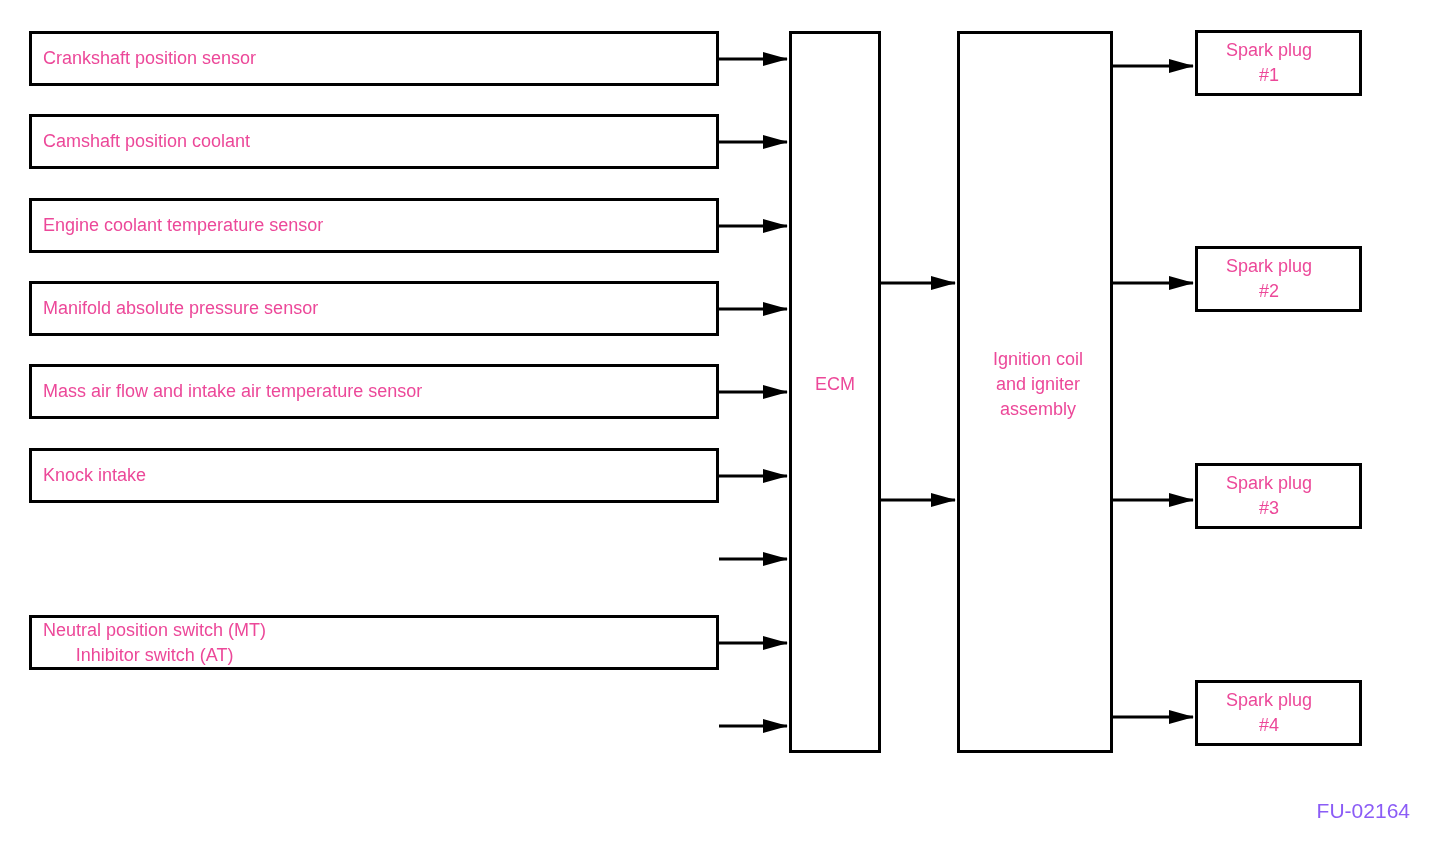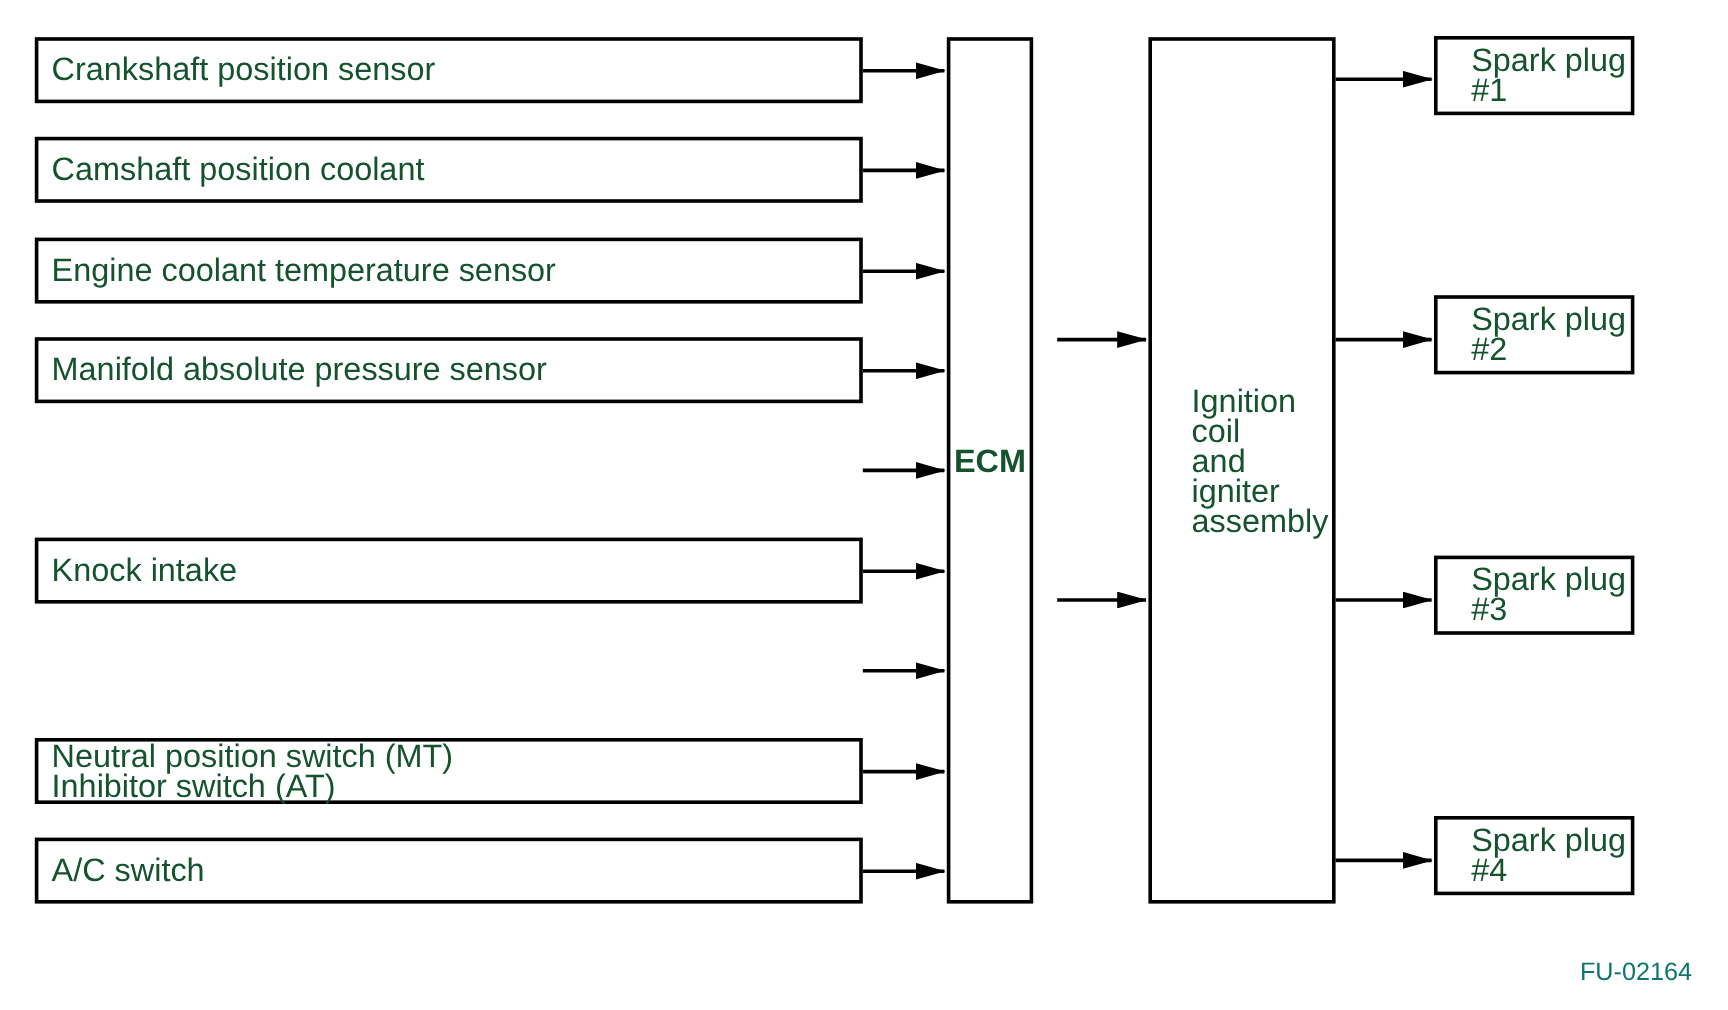--- a/index.html
+++ b/index.html
@@ -18,38 +18,38 @@
     background: #ffffff;
   }
   .box {
     position: absolute;
     border: 3px solid #000000;
     background: #ffffff;
     display: flex;
     align-items: center;
   }
   .label {
-    font-size: 27px;
+    font-size: 18px;
     line-height: 25px;
     white-space: pre-line;
-    color: #14532d;
+    color: #ec4899;
+    text-align: center;
   }
   .input-box {
     left: 29px;
     width: 690px;
     height: 55px;
     padding-left: 11px;
   }
   .ecm-box {
     left: 789px;
     top: 31px;
-    width: 72px;
+    width: 92px;
     height: 722px;
     justify-content: center;
-    font-weight: bold;
   }
   .ign-box {
     left: 957px;
     top: 31px;
     width: 156px;
     height: 722px;
     padding-left: 33px;
   }
   .ecm-box .label, .ign-box .label {
     position: relative;
@@ -68,49 +68,49 @@
     width: 1440px;
     height: 842px;
     pointer-events: none;
   }
   .figure-code {
     position: absolute;
     top: 799px;
     right: 30px;
     font-size: 21px;
     line-height: 24px;
-    color: #0f766e;
+    color: #8b5cf6;
   }
 </style>
 </head>
 <body>
 
 <div class="canvas">
 
   <div class="box input-box" style="top:31px">
     <span class="label">Crankshaft position sensor</span>
   </div>
   <div class="box input-box" style="top:114px">
     <span class="label">Camshaft position coolant</span>
   </div>
   <div class="box input-box" style="top:198px">
     <span class="label">Engine coolant temperature sensor</span>
   </div>
   <div class="box input-box" style="top:281px">
     <span class="label">Manifold absolute pressure sensor</span>
   </div>
+  <div class="box input-box" style="top:364px">
+    <span class="label">Mass air flow and intake air temperature sensor</span>
+  </div>
   <div class="box input-box" style="top:448px">
     <span class="label">Knock intake</span>
   </div>
   <div class="box input-box" style="top:615px">
     <span class="label">Neutral position switch (MT)
 Inhibitor switch (AT)</span>
-  </div>
-  <div class="box input-box" style="top:698px">
-    <span class="label">A/C switch</span>
   </div>
 
   <div class="box ecm-box">
     <span class="label">ECM</span>
   </div>
 
   <div class="box ign-box">
     <span class="label">Ignition coil
 and igniter
 assembly</span>

